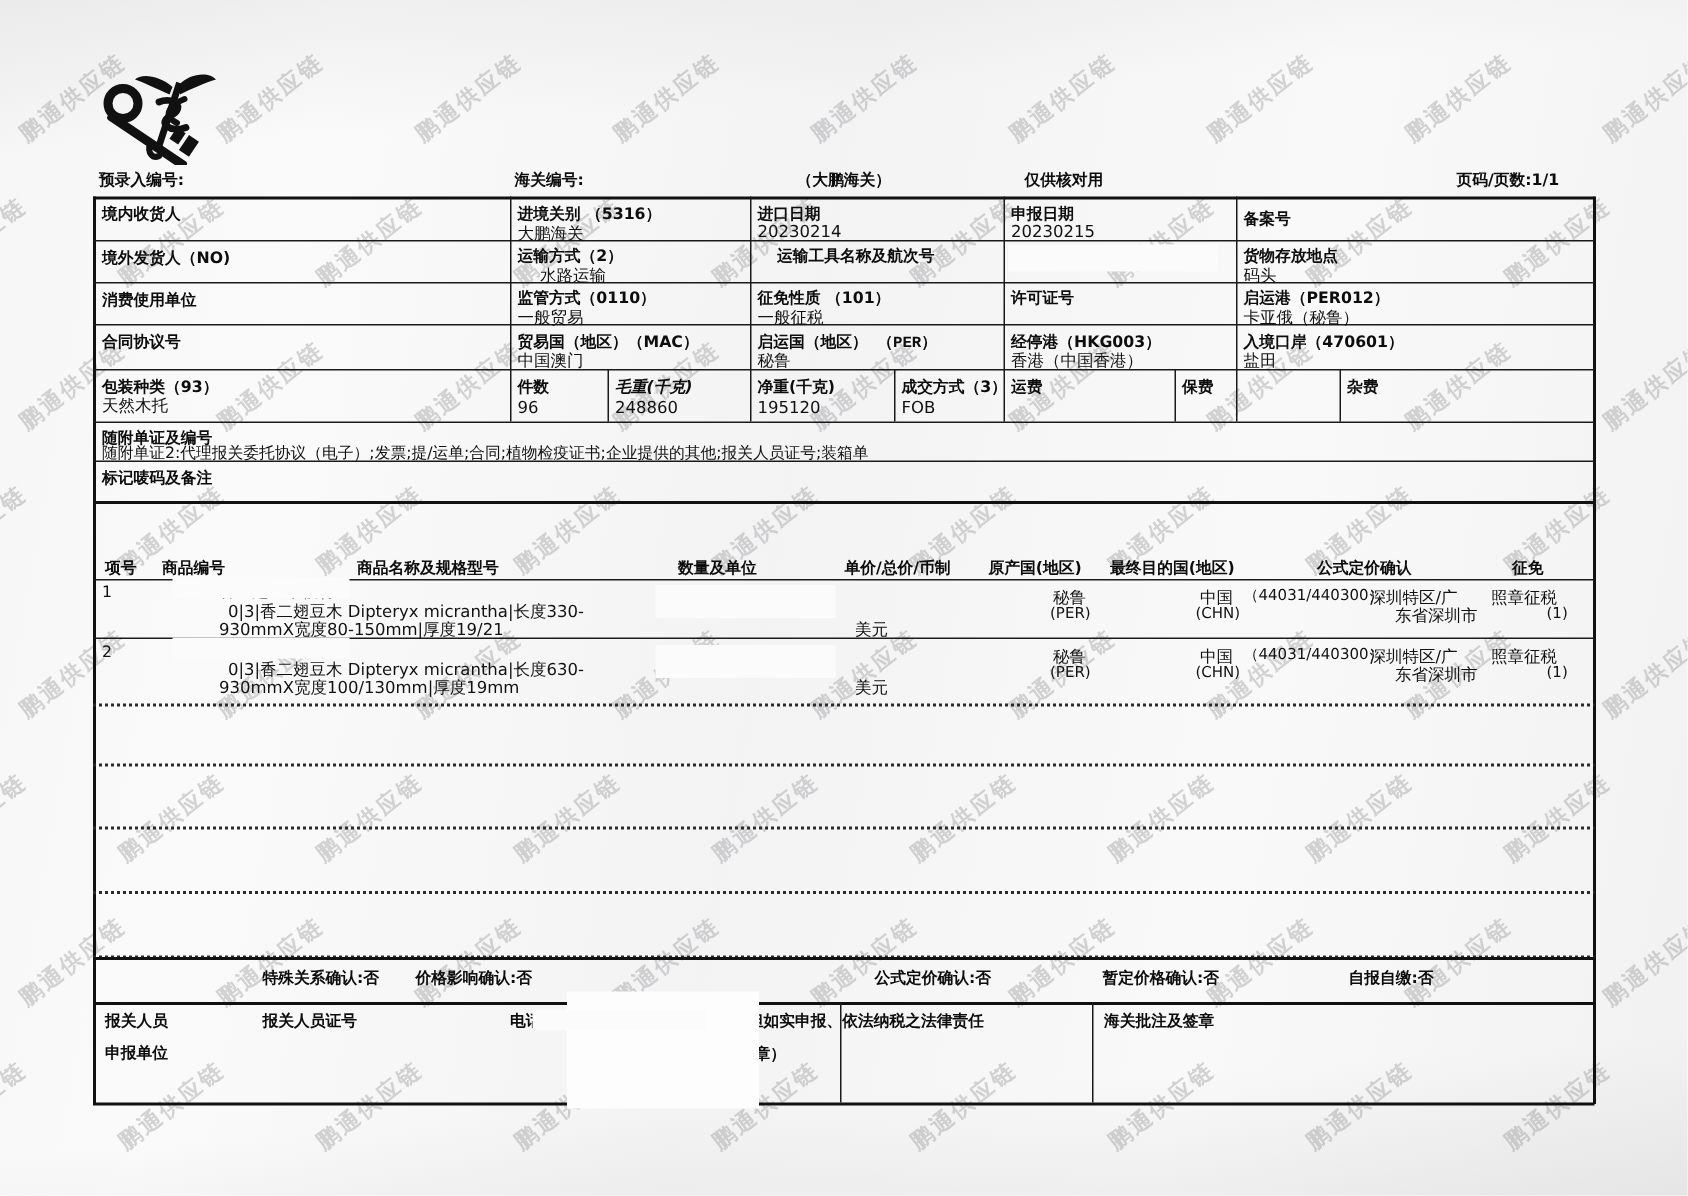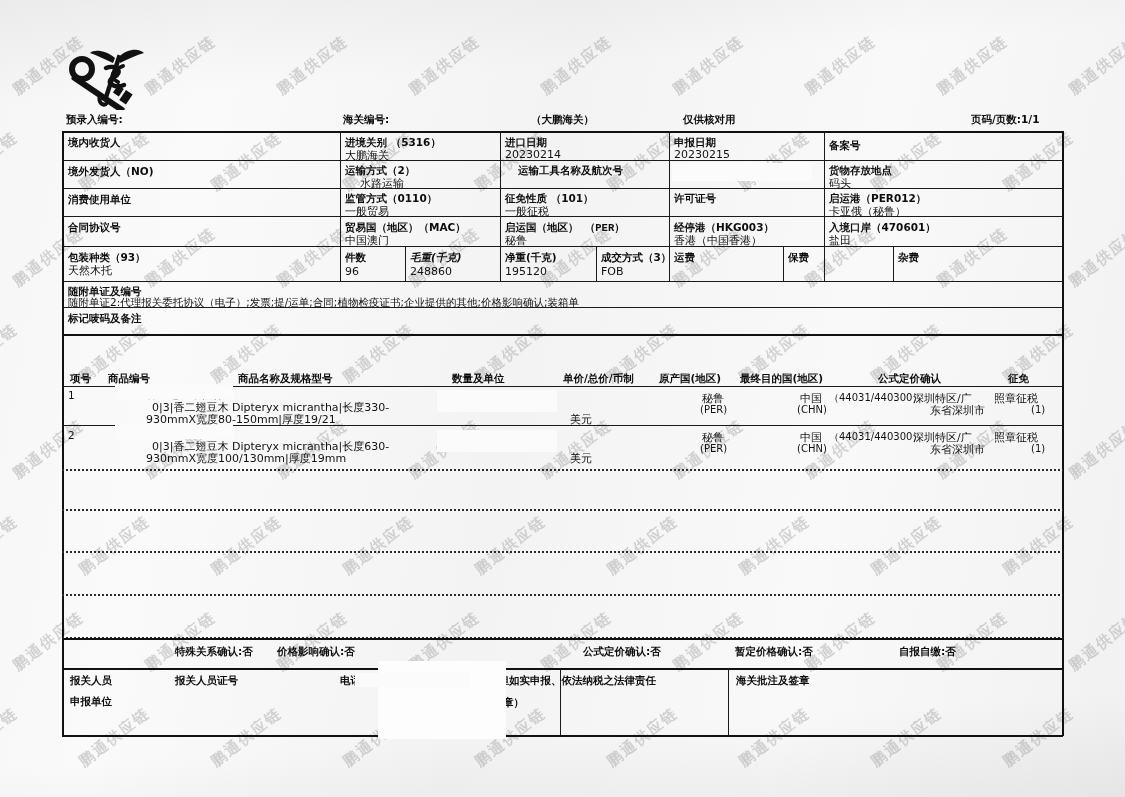--- a/index.html
+++ b/index.html
@@ -282,21 +282,21 @@
   <div class="abs lbl" style="left:674px;top:251px;">运费</div>
   <div class="abs val" style="left:674px;top:265px;"></div>
 
   <div class="abs lbl" style="left:788px;top:251px;">保费</div>
   <div class="abs val" style="left:788px;top:265px;"></div>
 
   <div class="abs lbl" style="left:898px;top:251px;">杂费</div>
   <div class="abs val" style="left:898px;top:265px;"></div>
 
   <div class="abs lbl" style="left:68px;top:285px;">随附单证及编号</div>
-  <div class="abs t" style="left:68px;top:296px;font-size:10.5px;">随附单证2:代理报关委托协议（电子）;发票;提/运单;合同;植物检疫证书;企业提供的其他;价格影响确认;装箱单</div>
+  <div class="abs t" style="left:68px;top:296px;font-size:10.5px;">随附单证2:代理报关委托协议（电子）;发票;提/运单;合同;植物检疫证书;企业提供的其他;报关人员证号;装箱单</div>
 
   <div class="abs lbl" style="left:68px;top:312px;">标记唛码及备注</div>
   <div class="abs val" style="left:68px;top:323px;"></div>
 
   <div class="vl thick" style="left:62px;top:334px;height:304px;"></div>
   <div class="vl thick" style="left:1062px;top:334px;height:304px;"></div>
 
   <div class="hl" style="left:62px;top:386px;width:1001px;"></div>
 
   <div class="hl" style="left:62px;top:425px;width:1001px;"></div>

